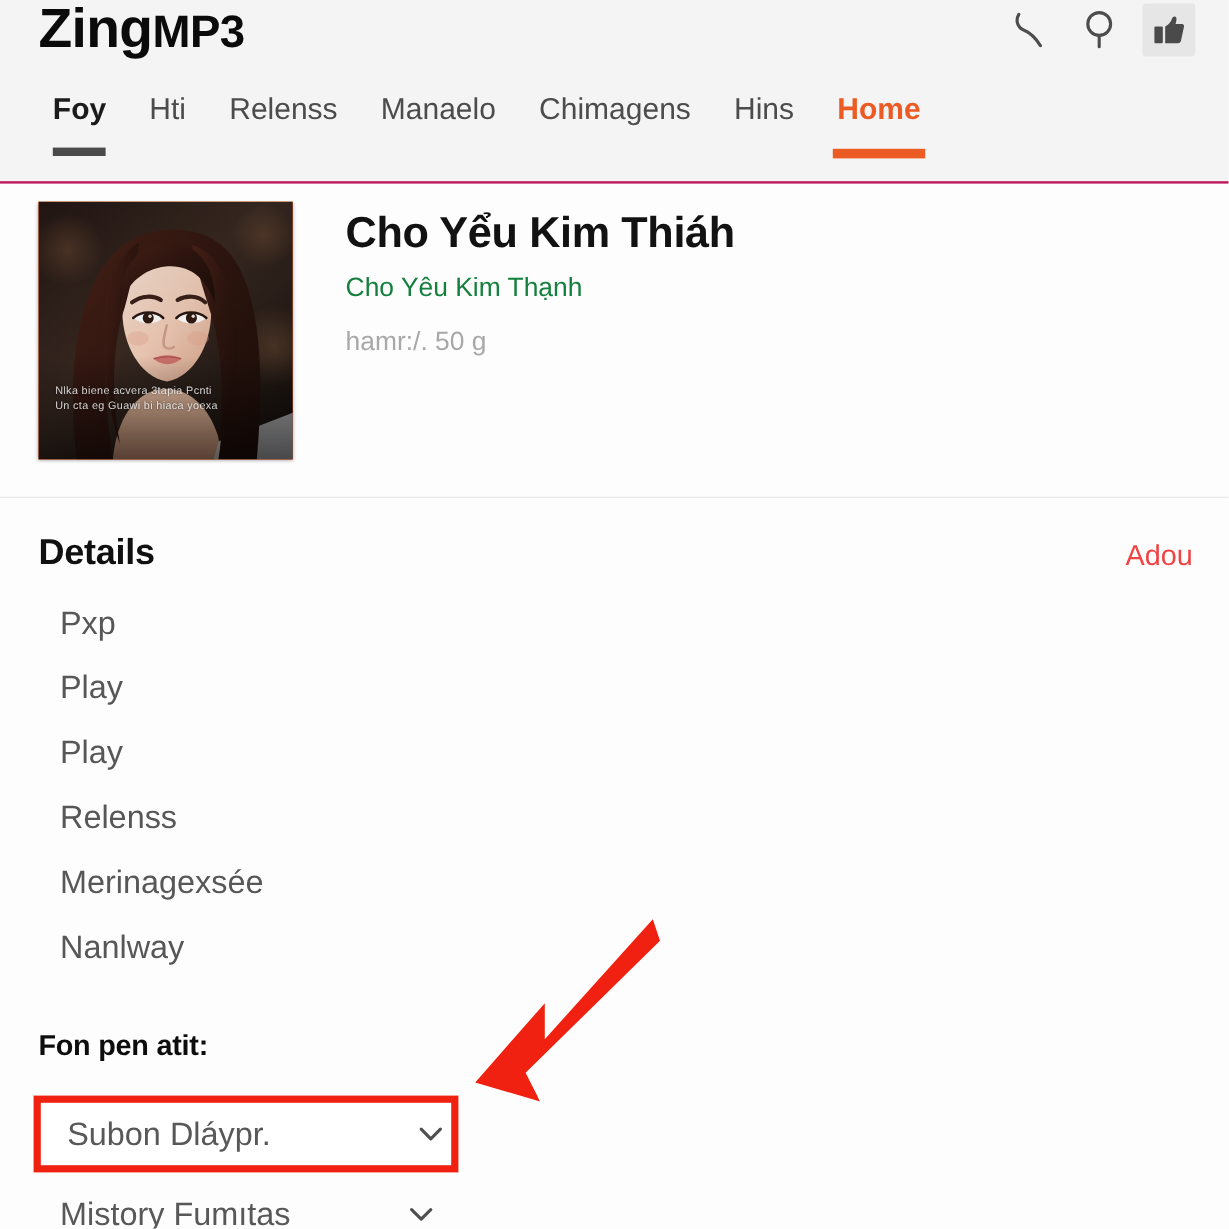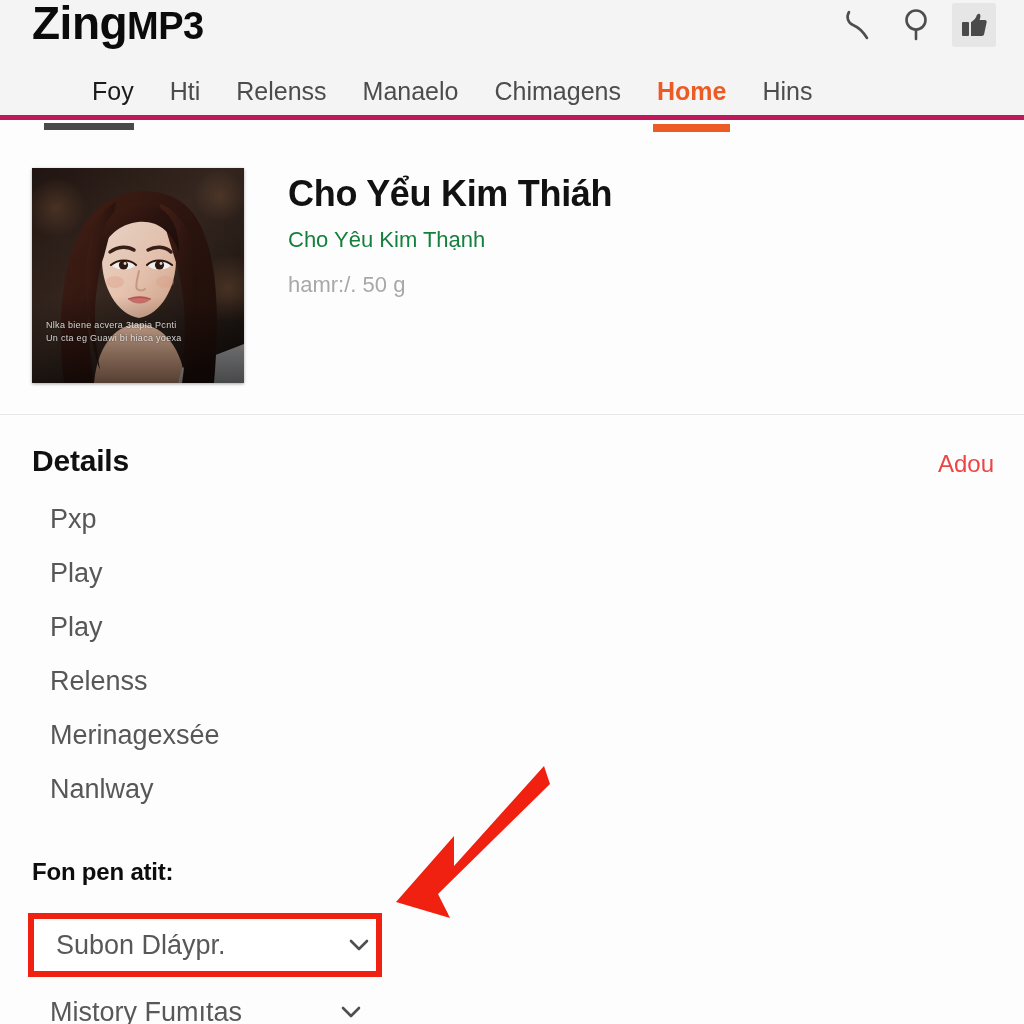--- a/index.html
+++ b/index.html
@@ -12,23 +12,23 @@
   #page {
     position: relative;
     width: 1024px; height: 1024px;
     background: #fdfdfd;
     overflow: hidden;
   }
 
   
   #header {
     position: absolute; left: 0; top: 0;
-    width: 1024px; height: 120px;
+    width: 1024px; height: 153px;
     background: #f4f4f4;
-    border-bottom: 5px solid #be185d;
+    border-bottom: 2px solid #be185d;
   }
   #brand {
     position: absolute; left: 32px; top: -4px;
     font-size: 46px; font-weight: bold; color: #0b0b0b;
     letter-spacing: -0.5px; white-space: nowrap;
   }
   #brand .brand-mp3 { font-size: 38px; font-weight: bold; letter-spacing: -0.5px; }
 
   #header-actions {
     position: absolute; right: 28px; top: 3px;
@@ -50,21 +50,21 @@
   }
   .tab {
     position: relative;
     padding: 0 18px 0 18px;
     height: 56px;
     font-size: 25px; color: #4c4c4c;
     display: flex; align-items: flex-start;
     white-space: nowrap;
   }
   .tab .tab-label { line-height: 30px; }
-  .tab.active-dark .tab-label { color: #1b1b1b; font-weight: normal; margin-left: 48px; }
+  .tab.active-dark .tab-label { color: #1b1b1b; font-weight: bold; }
   .tab.active-accent .tab-label { color: #ec5b24; font-weight: bold; }
   .tab .tab-underline { display: none; }
   .tab.active-dark .tab-underline {
     display: block; position: absolute;
     left: 18px; right: 18px; bottom: 2px;
     height: 7px; background: #4a4a4a;
   }
   .tab.active-accent .tab-underline {
     display: block; position: absolute;
     left: 14px; right: 14px; bottom: 0px;
@@ -205,27 +205,27 @@
 
       </div>
       <div class="tab">
         <span class="tab-label">Manaelo</span>
 
       </div>
       <div class="tab">
         <span class="tab-label">Chimagens</span>
 
       </div>
+      <div class="tab">
+        <span class="tab-label">Hins</span>
+
+      </div>
       <div class="tab active-accent">
         <span class="tab-label">Home</span>
         <span class="tab-underline"></span>
-      </div>
-      <div class="tab">
-        <span class="tab-label">Hins</span>
-
       </div>
     </div>
   </div>
 
   <div id="hero">
     <div id="album-art">
       <svg viewBox="0 0 212 215" preserveAspectRatio="xMidYMid slice">
         <defs>
           <linearGradient id="bgGrad" x1="0" y1="0" x2="1" y2="1">
             <stop offset="0%" stop-color="#241713"></stop>

